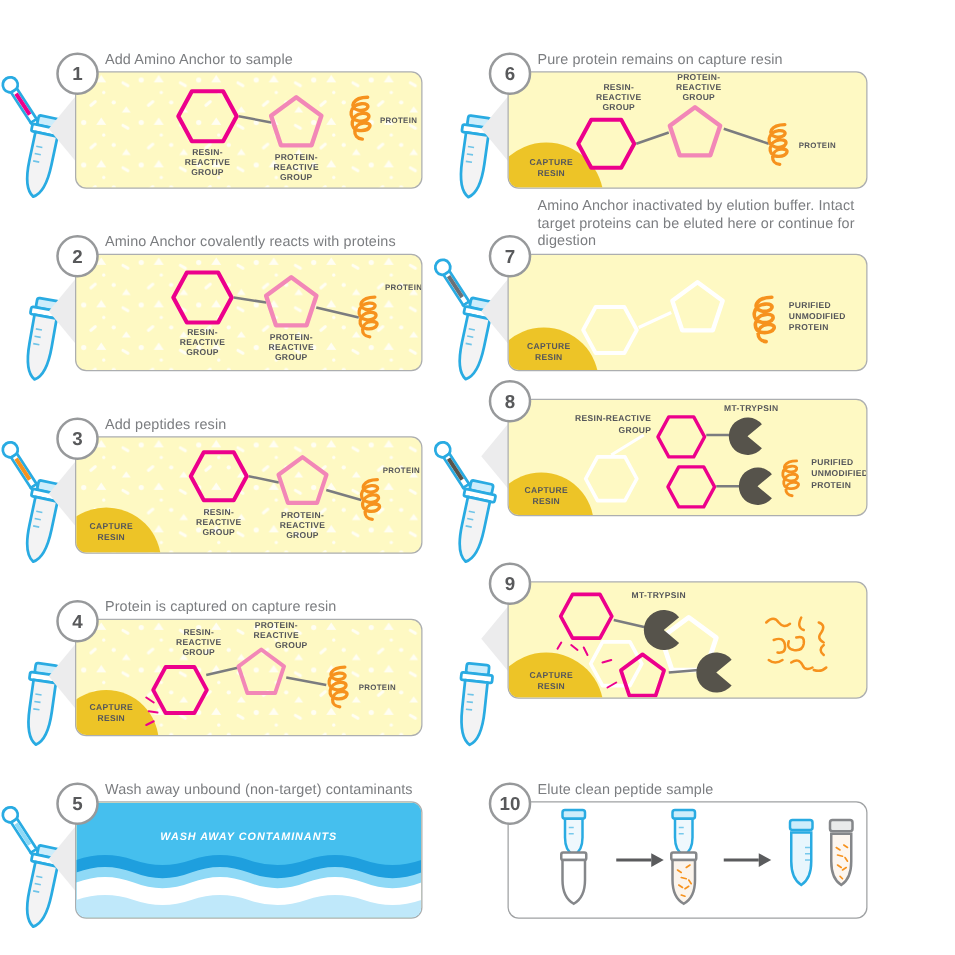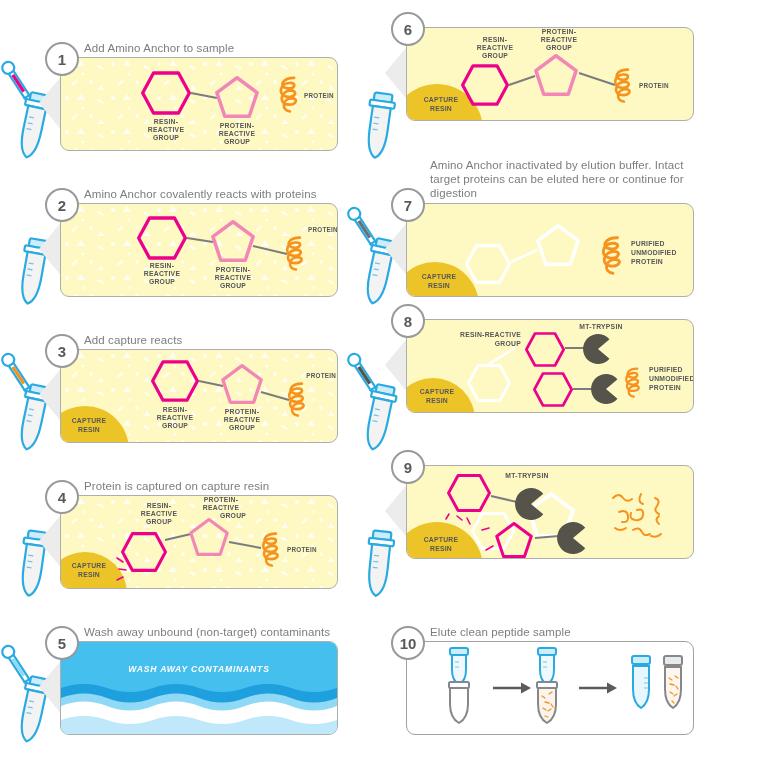--- a/index.html
+++ b/index.html
@@ -170,21 +170,21 @@
           <g class="blue">
             <use href="#pip" width="16" height="54" transform="translate(19,2) rotate(-33 8 52)"></use>
             <rect x="6.4" y="15" width="3.2" height="20" fill="#F6921E" transform="translate(19,2) rotate(-33 8 52)"></rect>
             <path d="M22,18 L16,32" transform="translate(10,40) rotate(12 17 35)" stroke="#F6921E" stroke-width="3.5" stroke-linecap="round"></path>
             <use href="#tube" width="34" height="70" transform="translate(10,40) rotate(12 17 35)"></use>
           </g>
         </svg>
       </div>
       <div class="step-main">
         <div class="title">
-            <span>Add capture reacts</span>
+            <span>Add peptides resin</span>
           </div>
         <div class="panel-wrap">
           <div class="wedge"></div>
           <div class="badge">3</div>
           <div class="panel">
             <svg width="276" height="92" viewBox="0 0 276 92">
               <rect width="276" height="92" fill="url(#speck)"></rect>
               <circle cx="24" cy="100" r="44" fill="#EDC427"></circle>
               <line class="bond" x1="138" y1="31" x2="162" y2="36"></line>
               <line class="bond" x1="200" y1="42" x2="228" y2="50"></line>
@@ -283,20 +283,23 @@
 
     <div class="step">
       <div class="tube-zone">
         <svg class="tubesvg" width="54" height="112" viewBox="0 0 54 112">
           <g class="blue">
               <use href="#tube" width="34" height="70" transform="translate(10,40) rotate(8 17 35)"></use>
             </g>
         </svg>
       </div>
       <div class="step-main">
+        <div class="title">
+            <span>Pure protein remains on capture resin</span>
+          </div>
         <div class="panel-wrap">
           <div class="wedge"></div>
           <div class="badge">6</div>
           <div class="panel">
             <svg width="286" height="92" viewBox="0 0 286 92">
               <circle cx="30" cy="102" r="46" fill="#EDC427"></circle>
               <line class="bond" x1="102" y1="57" x2="128" y2="48"></line>
               <line class="bond" x1="172" y1="45" x2="208" y2="57"></line>
               <use href="#hex" x="54" y="36" width="48" height="42" class="magenta"></use>
               <use href="#pent" x="126" y="26" width="46" height="42" class="pink"></use>

